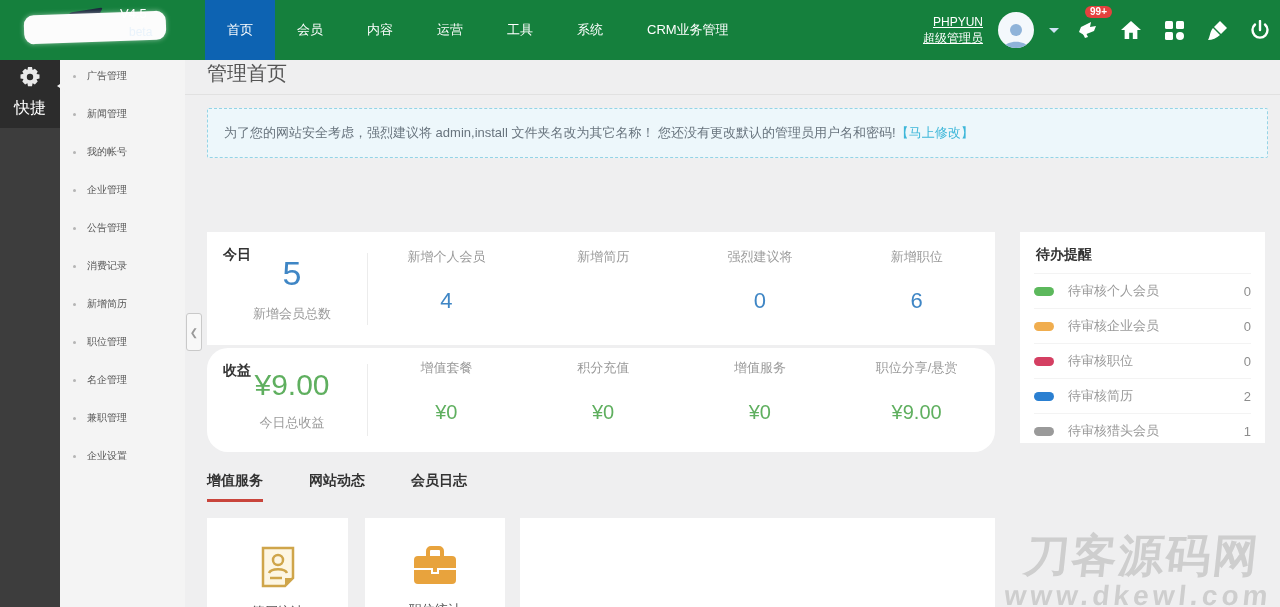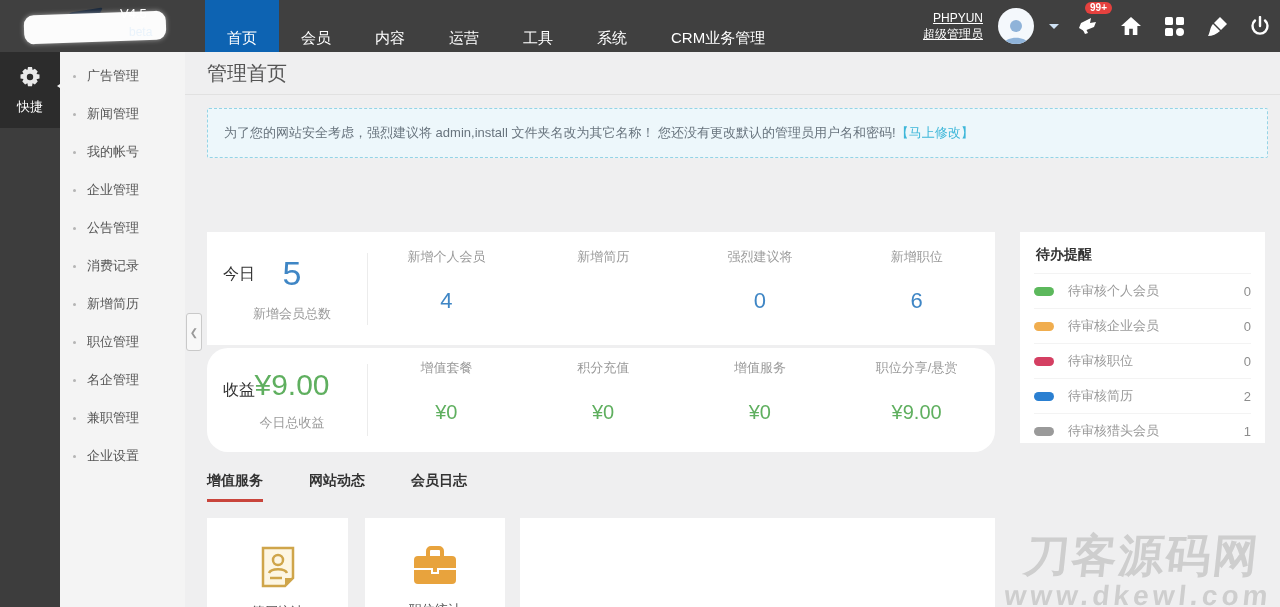--- a/index.html
+++ b/index.html
@@ -3,72 +3,72 @@
 <meta charset="utf-8">
 <style>
   * { margin:0; padding:0; box-sizing:border-box; }
   html,body { width:1280px; height:607px; }
   body {
     position:relative; overflow:hidden;
     font-family:"Liberation Sans","DejaVu Sans",sans-serif;
     background:#efeff0; color:#333;
   }
   
-  .topbar { position:absolute; left:0; top:0; width:1280px; height:52px;
-    background:#404040; display:flex; align-items:stretch; z-index:30; }
+  .topbar { position:absolute; left:0; top:0; width:1280px; height:60px;
+    background:#15803d; display:flex; align-items:stretch; z-index:30; }
   .logo-zone { width:205px; position:relative; flex:none; }
   .logo-mark { position:absolute; left:68px; top:10px; width:30px; height:13px;
     background:#17263a; transform:skewX(-35deg) rotate(-10deg); border-radius:2px; }
   .logo-blob { position:absolute; left:24px; top:13px; width:142px; height:29px;
     background:#fcfcfc; border-radius:10px; transform:rotate(-2deg);
     box-shadow:0 0 5px rgba(255,255,255,.5); }
   .ver { position:absolute; left:120px; top:6px; color:#fff; font-size:13px; }
   .beta { position:absolute; left:129px; top:25px; color:#eaf3fb; font-size:12px; }
   .nav { display:flex; }
-  .nav-item { padding:12px 22px; line-height:52px; color:#fff; font-size:15px; cursor:pointer; }
+  .nav-item { padding:4px 22px; line-height:52px; color:#fff; font-size:13px; cursor:pointer; }
   .nav-item.active { background:#0d63b2; }
   .top-right { margin-left:auto; display:flex; align-items:center; gap:15px;
     padding-right:6px; color:#fff; }
   .user-block { text-align:right; font-size:12px; line-height:1.35;text-decoration:underline; }
   .avatar { width:36px; height:36px; border-radius:50%; background:#f4f8fc;
     display:flex; align-items:flex-end; justify-content:center; overflow:hidden; flex:none; }
   .caret { width:0; height:0; border:5px solid transparent; border-top-color:#cfe2f4; margin-top:6px; }
   .icon-btn { position:relative; width:28px; display:flex; justify-content:center; cursor:pointer; }
   .badge { position:absolute; top:-14px; right:-10px; background:#e5413e; color:#fff;
     font-size:10px; line-height:1; padding:1px 5px; border-radius:9px; font-weight:bold;margin-left:32px; }
   
   .rail { position:absolute; left:0; top:52px; width:60px; bottom:0; background:#3d3d3d; z-index:20; }
   .rail-quick { height:76px; background:#2c2c2c; color:#fff; text-align:center;
     padding-top:13px; cursor:pointer; position:relative; }
-  .rail-quick .q-label { font-size:13px; margin-top:5px; }
+  .rail-quick .q-label { font-size:16px; margin-top:5px; }
   .rail-arrow { position:absolute; left:51px; top:80px; width:0; height:0;
     border:6px solid transparent; border-right:9px solid #f4f4f4; z-index:21; }
   
   .sidebar { position:absolute; left:60px; top:52px; width:125px; bottom:0;
     background:#f4f4f4; z-index:10; padding-top:5px; }
   .side-item { height:38px; display:flex; align-items:center; padding-left:13px;
-    color:#555; font-size:13px; cursor:pointer; }
+    color:#555; font-size:10px; cursor:pointer; }
   .side-item .dot { width:3px; height:3px; border-radius:50%; background:#b5b5b5;
     margin-right:11px; flex:none; }
   .collapse-handle { position:absolute; left:186px; top:313px; width:16px; height:38px;
     background:#f8f8f8; border:1px solid #c9c9c9; border-radius:3px; z-index:25;
     display:flex; align-items:center; justify-content:center; color:#999;
     font-size:10px; cursor:pointer; }
   
   .main { position:absolute; left:185px; top:52px; right:0; bottom:0; background:#efeff0; }
   .page-title { height:43px; line-height:43px; padding-left:22px; color:#555;
     font-size:20px; border-bottom:1px solid #e1e1e1; }
   .notice { border:1px dashed #94d4e6; background:#edf7fb; color:#68747e;
     font-size:13px; padding:15px 16px; margin:13px 12px 0 22px; border-radius:2px; }
   .red { color:#e4393c; }
   .t-link { color:#3eb7d9; cursor:pointer; }
   .card { position:absolute; background:#fff; }
   .card-today { left:22px; top:180px; width:788px; height:113px; }
   .card-income { left:22px; top:296px; width:788px; height:104px;border-radius:21px; }
-  .card-label { position:absolute; top:32px; left:16px; font-size:16px; font-weight:normal; color:#333; }
+  .card-label { position:absolute; top:14px; left:16px; font-size:14px; font-weight:bold; color:#333; }
   .stat-flex { display:flex; height:100%; align-items:center; padding-left:10px; }
   .stat-main { width:150px; text-align:center; }
   .stat-main .big-blue { font-size:34px; color:#3f86c5; }
   .stat-main .big-green { font-size:30px; color:#5faf5f; }
   .stat-main .sub { font-size:13px; color:#9a9a9a; margin-top:12px; }
   .vdiv { width:1px; height:72px; background:#ececec; }
   .stat-col { flex:1; text-align:center; display:flex; flex-direction:column; height:82px; }
   .stat-col .lbl { font-size:13px; color:#9a9a9a; }
   .stat-col .val-blue { font-size:22px; color:#3f86c5; margin-top:22px; }
   .stat-col .val-green { font-size:20px; color:#5faf5f; margin-top:24px; }

